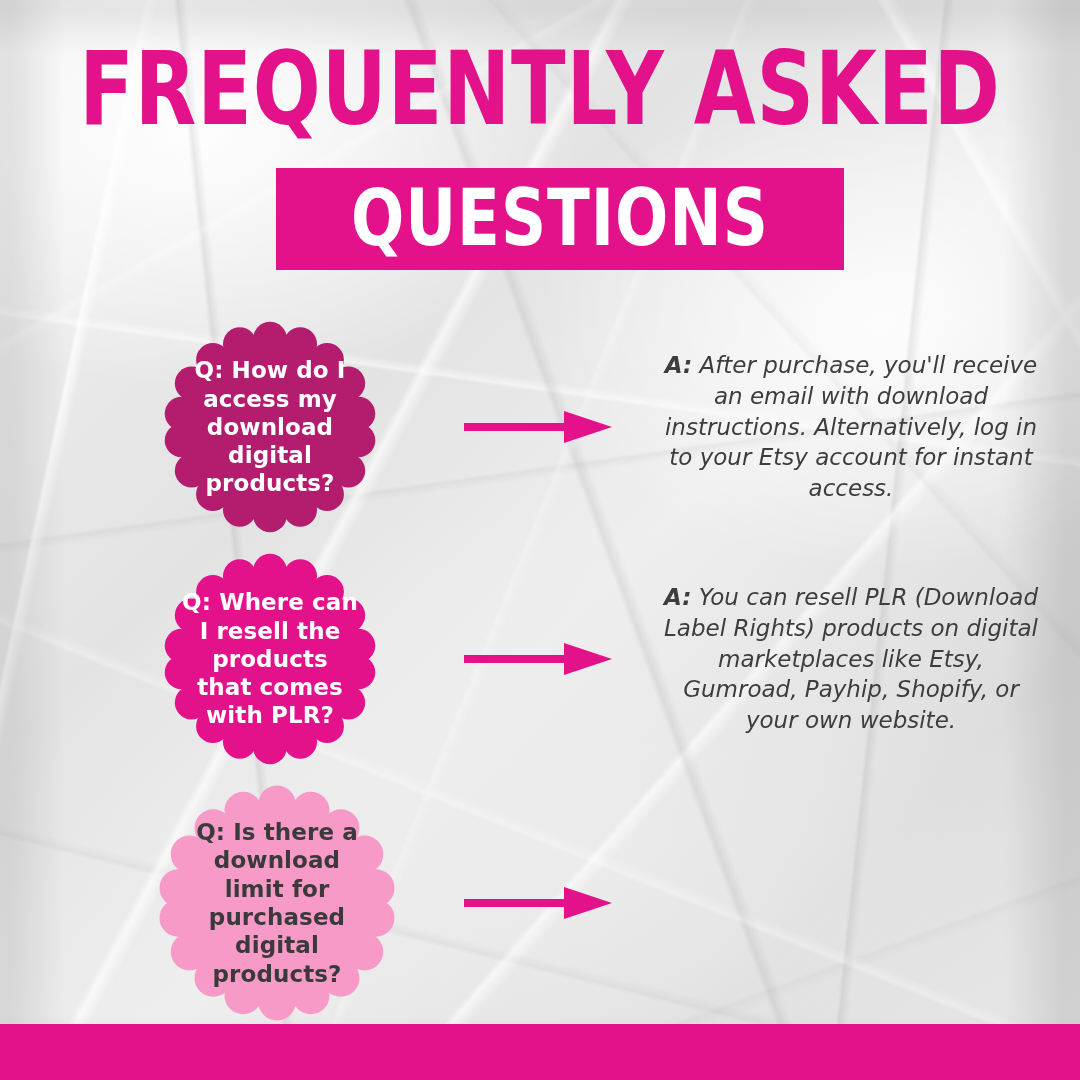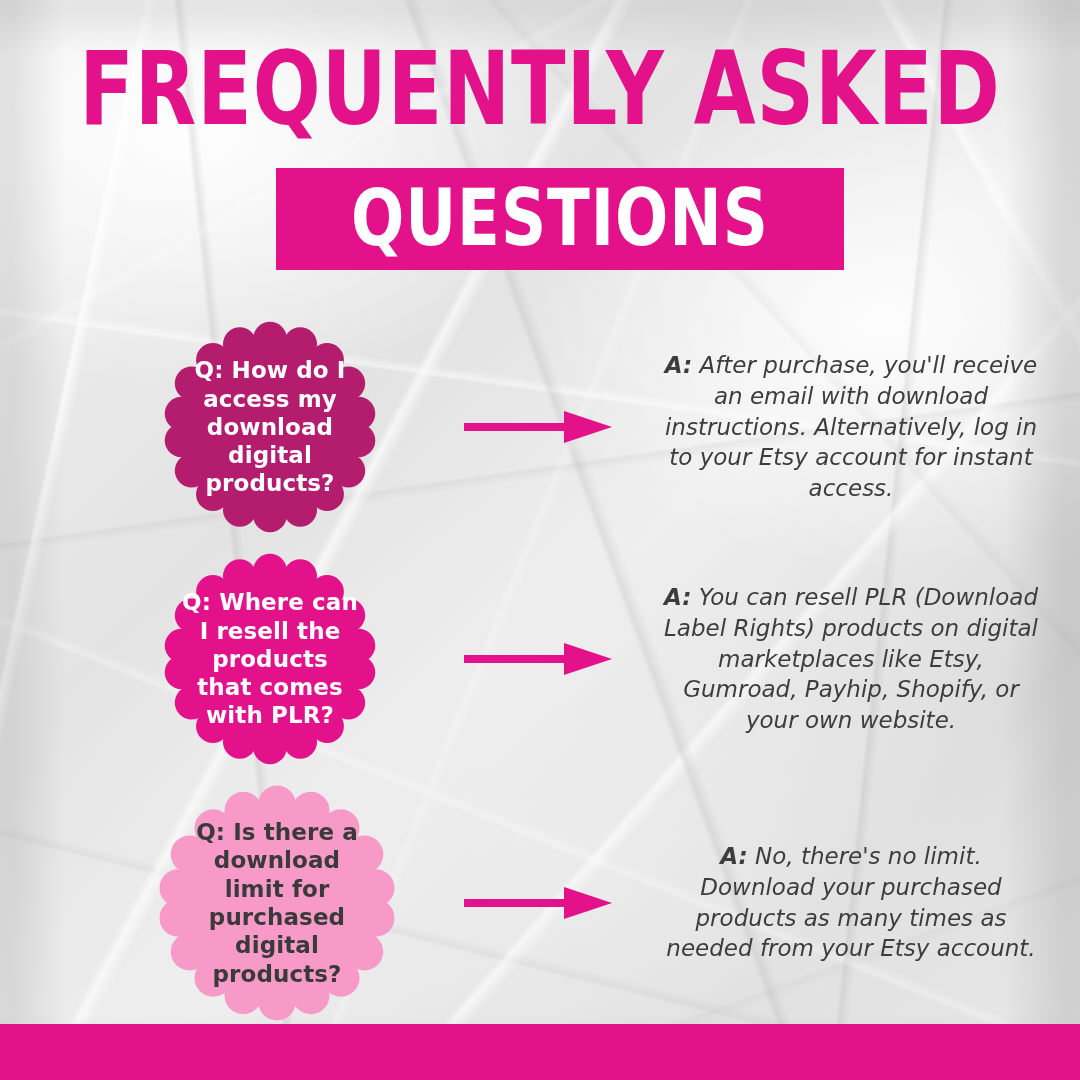--- a/index.html
+++ b/index.html
@@ -322,21 +322,18 @@
           </g>
         </svg>
         <div class="badge-text dark">Q: Is there a download limit for purchased digital products?</div>
       </div>
 
       <svg class="arrow" viewBox="0 0 148 40">
         <rect x="0" y="16" width="110" height="8" fill="#e3128a"></rect>
         <polygon points="100,4 148,20 100,36" fill="#e3128a"></polygon>
       </svg>
 
-      <div class="answer">
-        <b>A:</b><span> No, there's no limit. Download your purchased products as many times as needed from your Etsy account.</span>
-      </div>
     </div>
 
   </div>
 
   <div class="bottom-band"></div>
 </div>
 
 </body></html>

